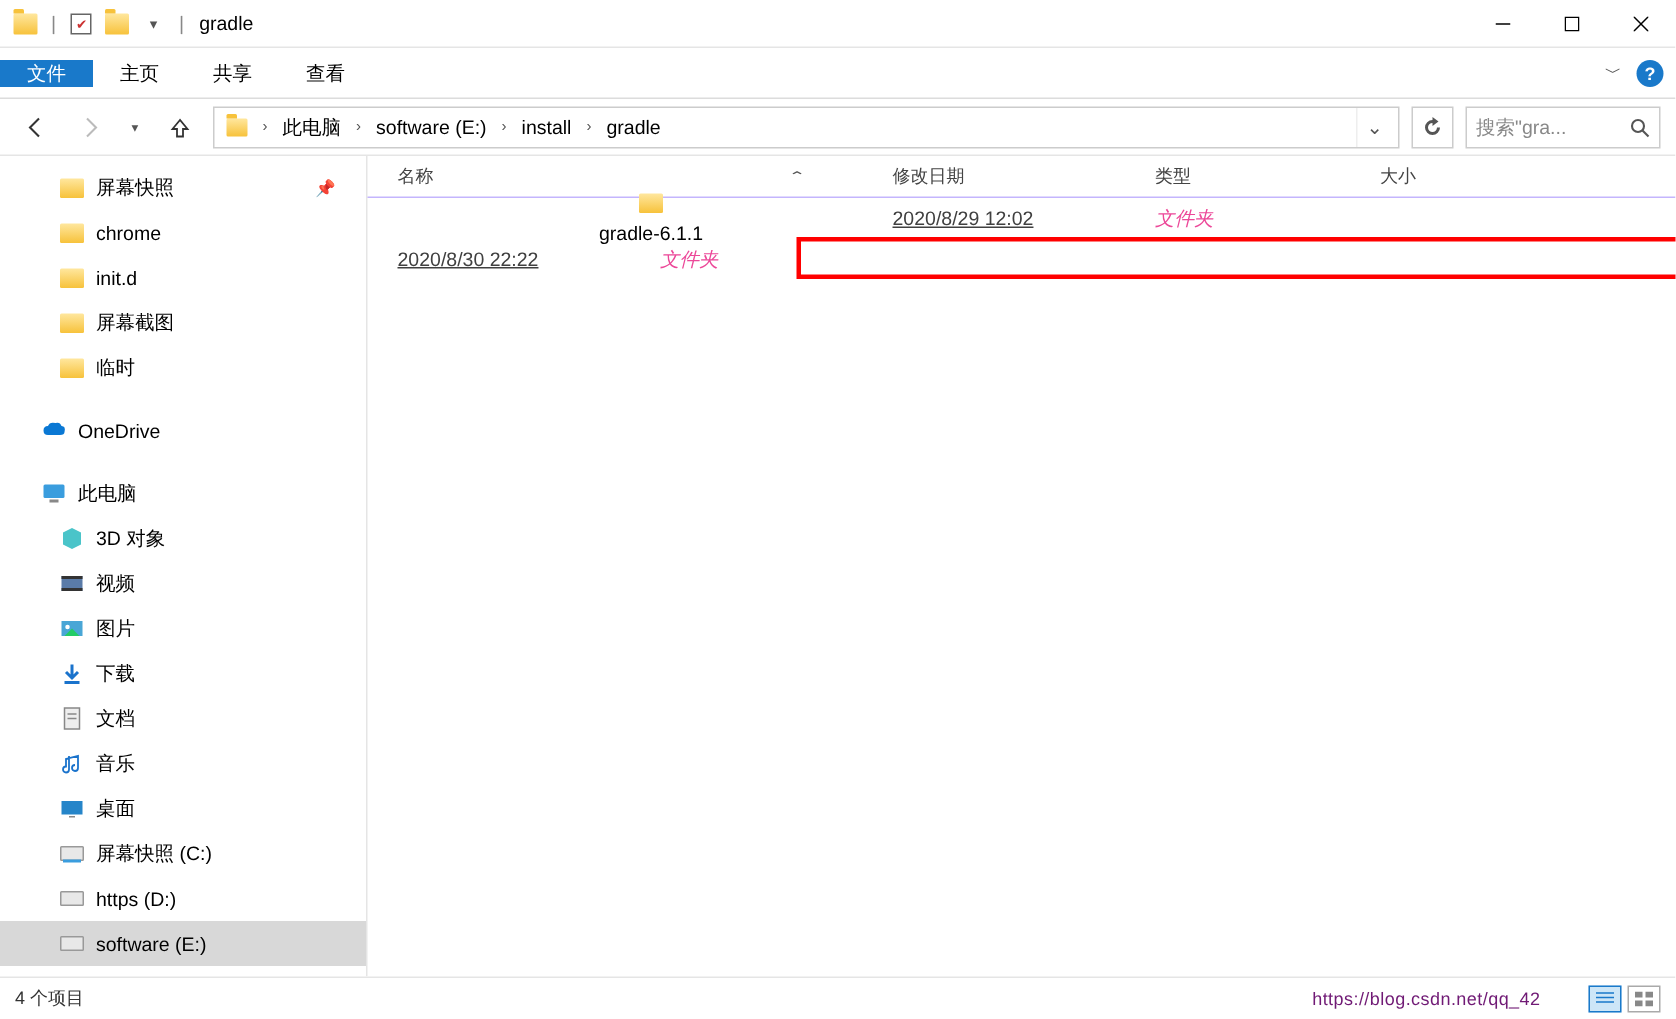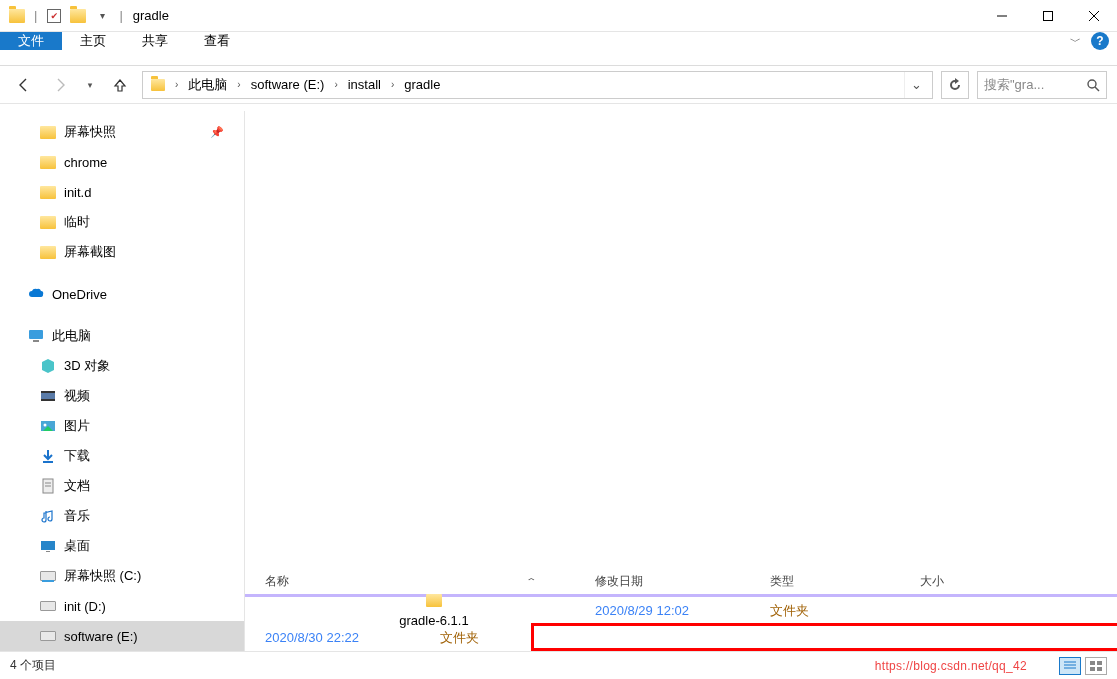--- a/index.html
+++ b/index.html
@@ -11,72 +11,72 @@
     .qat-icon { width: 22px; height: 22px; display: flex; align-items: center; justify-content: center; }
     .folder-ico { width: 16px; height: 14px; background: linear-gradient(#ffe79e,#f7c23b); border-radius: 1px; position: relative; }
     .folder-ico::before { content:""; position:absolute; left:0; top:-3px; width:7px; height:3px; background:#f7c23b; border-radius:1px 1px 0 0;}
     .sep-pipe { color: #888; margin: 0 4px; }
     .title-text { margin-left: 6px; font-size: 13px; }
     .wincontrols { margin-left: auto; display: flex; }
     .winbtn { width: 46px; height: 32px; display: flex; align-items: center; justify-content: center; }
     .check-mark { width:14px; height:14px; border:1px solid #666; display:flex; align-items:center; justify-content:center; font-size:9px; color:#c33;}
 
     
-    .ribbon { height: 34px; display: flex; align-items: flex-start; border-bottom: 1px solid #dcdcdc; position: relative; }
+    .ribbon { height: 34px; display: flex; align-items: center; border-bottom: 1px solid #dcdcdc; position: relative; }
     .ribbon-tab { padding: 0 18px; display: flex; align-items: center; font-size: 13px; cursor: default; }
     .ribbon-tab.file { background: #1979ca; color: #fff; }
     .ribbon-right { margin-left: auto; display: flex; align-items: center; padding-right: 8px; gap: 10px; }
     .help-circle { width: 18px; height: 18px; border-radius: 50%; background: #1979ca; color: #fff; display: flex; align-items: center; justify-content: center; font-size: 12px; font-weight: bold; }
 
     
     .navbar { height: 38px; display: flex; align-items: center; padding: 0 10px; gap: 8px; border-bottom: 1px solid #e5e5e5; }
     .nav-arrow { width: 28px; height: 28px; display: flex; align-items: center; justify-content: center; color: #555; }
     .nav-arrow.disabled { color: #bbb; }
     .addressbar { flex: 1; height: 28px; border: 1px solid #ccc; display: flex; align-items: center; padding: 0 4px; gap: 2px; }
     .crumb { display: flex; align-items: center; padding: 0 4px; height: 100%; }
     .crumb-arrow { color: #555; padding: 0 4px; font-size: 10px; }
     .addr-dropdown { width: 24px; display:flex; align-items:center; justify-content:center; color:#555; border-left:1px solid #eee; height:100%; }
     .refresh-btn { width: 28px; height: 28px; border: 1px solid #ccc; display:flex; align-items:center; justify-content:center; color:#555;}
     .searchbox { width: 130px; height: 28px; border: 1px solid #ccc; display: flex; align-items: center; padding: 0 6px; color: #888; position: relative; }
     .searchbox .sicon { margin-left: auto; color: #555; }
 
     
-    .mainlayout { display: flex; height: calc(100% - 32px - 34px - 38px - 28px); align-items: flex-end; }
+    .mainlayout { display: flex; height: calc(100% - 32px - 34px - 38px - 28px); }
     .sidebar { width: 245px; border-right: 1px solid #e5e5e5; overflow-y: auto; padding-top: 6px; position: relative; }
     .tree-item { height: 30px; display: flex; align-items: center; padding-left: 42px; gap: 8px; font-size: 13px; position: relative; }
     .tree-item.selected { background: #d8d8d8; }
     .tree-item.l2 { padding-left: 40px; }
     .tree-item.l1 { padding-left: 28px; }
     .pin { position: absolute; right: 20px; color: #888; font-size: 11px; }
     .ico-onedrive { width:16px; height:16px; }
     .ico-folder-sm { width:16px; height:13px; background: linear-gradient(#ffe79e,#f7c23b); border-radius:1px; }
     .ico-pc { width:16px; height:16px; }
     .ico-disk { width:16px; height:10px; background:#e8e8e8; border:1px solid #999; border-radius:1px;}
 
     
     .filelist { flex: 1; position: relative; }
-    .columns { height: 28px; display: flex; align-items: center; border-bottom: 3px solid #c4b5fd; padding-left: 20px; color: #444; font-size: 12px; }
+    .columns { height: 28px; display: flex; align-items: center; border-bottom: 1px solid #c4b5fd; padding-left: 20px; color: #444; font-size: 12px; }
     .col-name { width: 330px; display:flex; align-items:center; }
     .col-date { width: 175px; font-family: Liberation Mono, monospace; }
     .col-type { width: 150px; }
     .col-size { width: 100px; }
     .sort-caret { font-size: 8px; color:#555; margin-left: auto; margin-right: 60px; transform: scaleX(1.8);}
     .filerow { height: 27px; display: flex; align-items: center; padding-left: 20px; font-size: 13px; }
     .filerow .cell-name { width: 330px; display: flex; align-items: center; gap: 6px; padding-left: 8px; flex-direction: column;}
-    .filerow .cell-date { width: 175px; color: #3b82f6; }
-    .filerow .cell-type { width: 150px; color: #a16207; }
+    .filerow .cell-date { width: 175px; color: #404040; text-decoration: underline; }
+    .filerow .cell-type { width: 150px; color: #ec4899; font-style: italic; }
     .filerow .cell-size { width: 100px; color: #333; }
     .highlight-box { position: absolute; border: 3px solid #ff0000; left: 286px; top: 54px; width: 745px; height: 28px; pointer-events: none; }
 
     
     .statusbar { height: 28px; border-top: 1px solid #e5e5e5; display: flex; align-items: center; padding: 0 10px; font-size: 12px; color: #333; position: absolute; bottom: 0; left: 0; right: 0; background:#fff;}
     .status-right { margin-left: auto; display: flex; align-items: center; gap: 4px; }
     .view-btn { width: 22px; height: 18px; border: 1px solid #aaa; display:flex; align-items:center; justify-content:center; font-size:10px;}
     .view-btn.active { background: #cde6f7; border-color:#1979ca;}
-    .watermark { position: absolute; right: 90px; bottom: 6px; color: #ef4444; font-size: 12px; letter-spacing: 0.3px; pointer-events:none;text-align:center;}
+    .watermark { position: absolute; right: 90px; bottom: 6px; color: #701a75; font-size: 12px; letter-spacing: 0.3px; pointer-events:none;text-align:center;}
 
     
     .sidebar::-webkit-scrollbar { width: 16px; }
     .sidebar::-webkit-scrollbar-thumb { background: #c2c2c2; }
     .sidebar::-webkit-scrollbar-track { background: #f0f0f0; }
 
     svg { display: block; }
   </style>
 </head>
 <body>
@@ -186,25 +186,25 @@
     <div class="tree-item l2">
       <div class="ico-folder-sm"></div>
       <span>chrome</span>
     </div>
     <div class="tree-item l2">
       <div class="ico-folder-sm"></div>
       <span>init.d</span>
     </div>
     <div class="tree-item l2">
       <div class="ico-folder-sm"></div>
+      <span>屏幕截图</span>
+    </div>
+    <div class="tree-item l2">
+      <div class="ico-folder-sm"></div>
       <span>临时</span>
-    </div>
-    <div class="tree-item l2">
-      <div class="ico-folder-sm"></div>
-      <span>屏幕截图</span>
     </div>
     <div style="height:12px;"></div>
     <div class="tree-item l1">
       <svg class="ico-onedrive" viewBox="0 0 16 16">
           <path d="M4 11 Q1 11 1 8 Q1 5 4 5 Q5 2 9 3 Q12 2 13 5 Q16 5 15 9 Q15 11 12 11 Z" fill="#0a78d4"></path>
         </svg>
       <span>OneDrive</span>
     </div>
     <div style="height:12px;"></div>
     <div class="tree-item l1">
@@ -265,21 +265,21 @@
       <span>桌面</span>
     </div>
     <div class="tree-item l2">
       <div class="ico-disk" style="position:relative;">
           <div style="position:absolute;left:1px;bottom:-2px;width:12px;height:2px;background:#3a9dde;"></div>
         </div>
       <span>屏幕快照 (C:)</span>
     </div>
     <div class="tree-item l2">
       <div class="ico-disk"></div>
-      <span>init (D:)</span>
+      <span>https (D:)</span>
     </div>
     <div class="tree-item l2 selected">
       <div class="ico-disk"></div>
       <span>software (E:)</span>
     </div>
   </div>
 
   <div class="filelist">
     <div class="columns">
       <div class="col-name">

